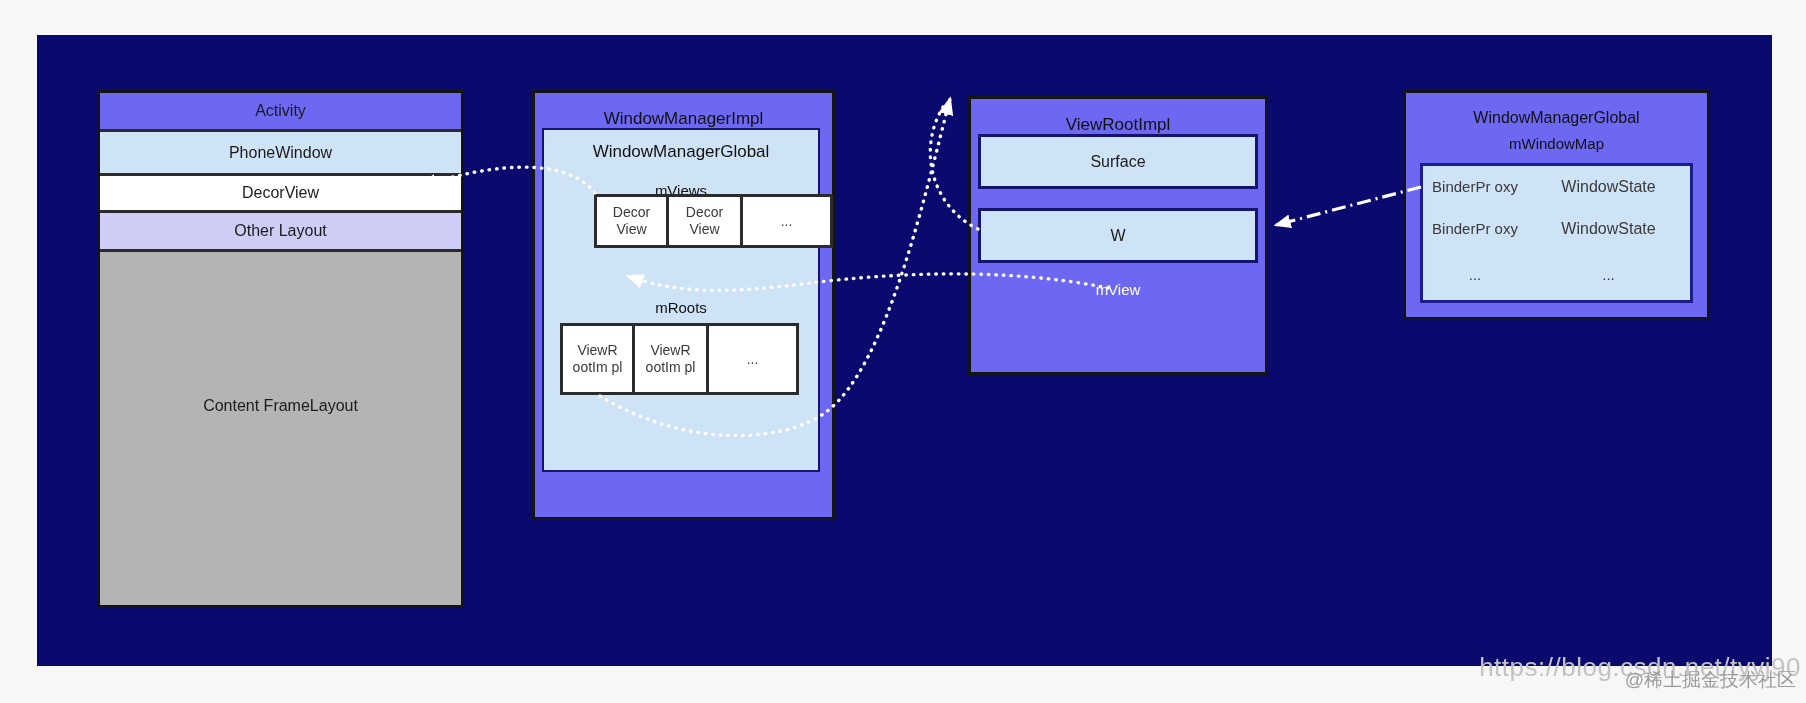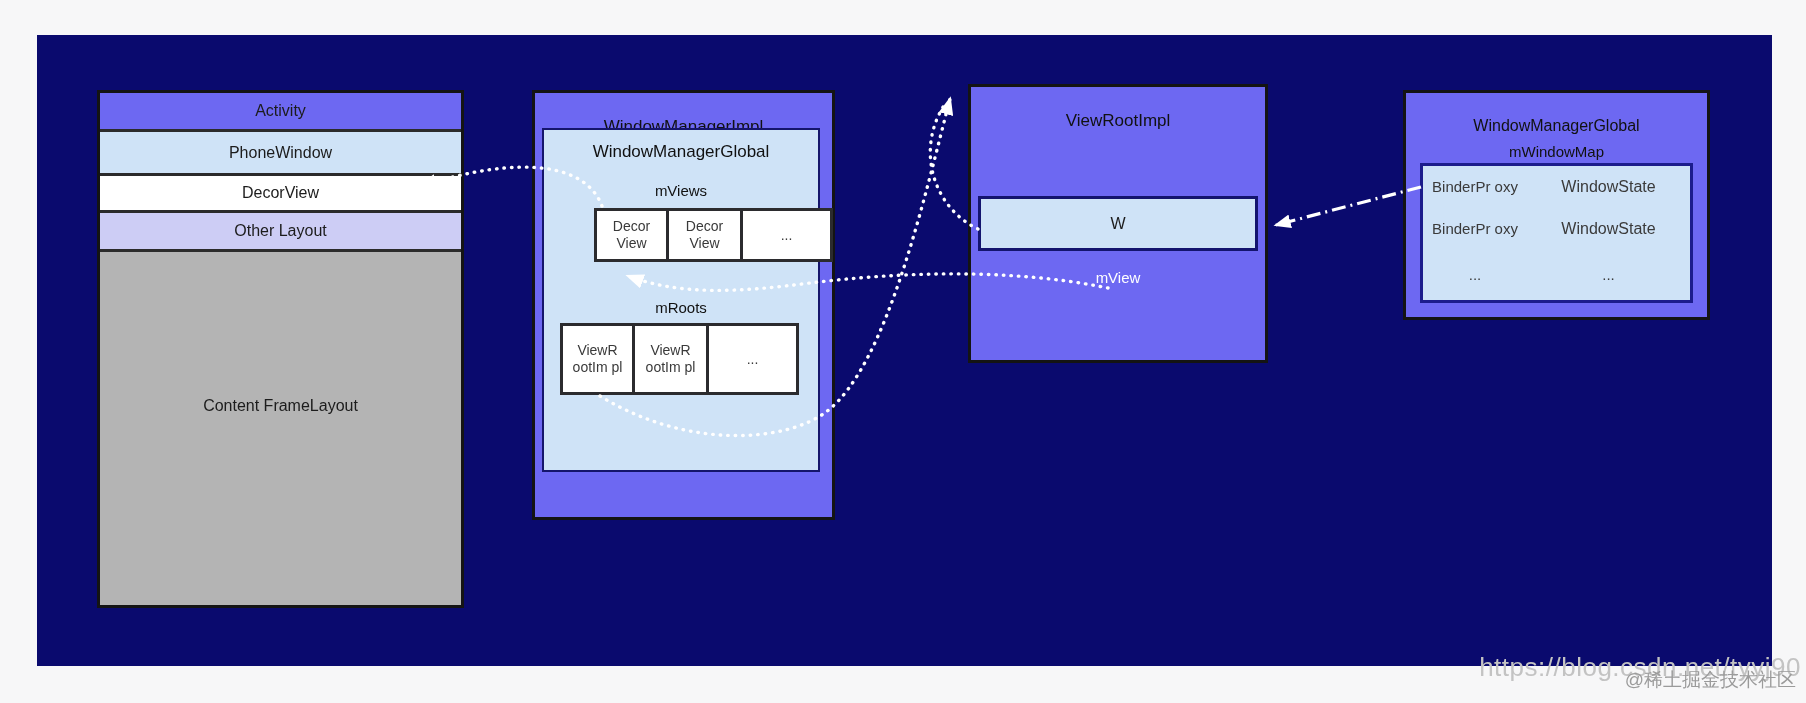--- a/index.html
+++ b/index.html
@@ -31,21 +31,21 @@
   .row-decorview{height:34px;background:#ffffff;}
   .row-otherlayout{height:36px;background:#cdcdf5;}
   .row-content{
     flex:1 1 auto !important;background:#b4b4b4;color:#ffffff;
     align-items:flex-start !important;padding-top:145px;
   }
 
   
   .pbox{background:#6d68f2;border:3px solid #141414;}
   .pbox .ptitle{
-    text-align:center;padding-top:24px;font-size:17px;color:#111;
+    text-align:center;padding-top:16px;font-size:17px;color:#111;
   }
 
   
   .wmi{left:532px;top:90px;width:303px;height:430px;}
   .global{
     position:absolute;left:7px;top:35px;width:278px;height:344px;
     background:#cfe3f7;border:2px solid #15156b;box-sizing:border-box;
   }
   .global-title{text-align:center;padding-top:12px;font-size:17px;color:#111;}
   .grp-label{
@@ -55,21 +55,21 @@
   .cellrow{position:absolute;left:16px;display:flex;}
   .cell{
     background:#ffffff;border:3px solid #2b2b2e;box-sizing:border-box;
     display:flex;align-items:center;justify-content:center;text-align:center;
     font-size:14px;line-height:17px;color:#3a3a3a;padding:0 2px;
     word-break:break-word;
   }
   .cell + .cell{margin-left:-3px;}
 
   
-  .vri{left:968px;top:84px;width:300px;height:279px;}
+  .vri{left:968px;top:96px;width:300px;height:279px;}
   .bluebar{
     position:absolute;left:7px;width:280px;height:55px;
     background:#cfe3f7;border:3px solid #14146e;box-sizing:border-box;
     display:flex;align-items:center;justify-content:center;
     font-size:16px;color:#1c1c1c;
   }
   .mview-label{
     position:absolute;left:0;right:0;top:182px;text-align:center;
     color:#ffffff;font-size:15px;
   }
@@ -125,37 +125,40 @@
     <span>Content FrameLayout</span>
   </div>
 </div>
 
 <div class="abs pbox wmi">
   <div class="ptitle">WindowManagerImpl</div>
   <div class="global">
     <div class="global-title">WindowManagerGlobal</div>
 
     <div class="grp-label" style="top:52px;">mViews</div>
-    <div class="cellrow" style="top:78px;height:70px;padding-left:34px;">
+    <div class="cellrow" style="top:64px;height:70px;padding-left:34px;">
       <div class="cell" style="width:75px;height:54px;">Decor View</div>
       <div class="cell" style="width:77px;height:54px;">Decor View</div>
       <div class="cell" style="width:93px;height:54px;">...</div>
     </div>
 
     <div class="grp-label" style="top:169px;">mRoots</div>
     <div class="cellrow" style="top:193px;height:72px;">
       <div class="cell" style="width:75px;height:72px;">ViewR ootIm pl</div>
       <div class="cell" style="width:77px;height:72px;">ViewR ootIm pl</div>
       <div class="cell" style="width:93px;height:72px;">...</div>
     </div>
   </div>
 </div>
 
 <div class="abs pbox vri">
   <div class="ptitle">ViewRootImpl</div>
+  <div class="bluebar" style="top:35px;">
+    <span>Surface</span>
+  </div>
   <div class="bluebar" style="top:109px;">
     <span>W</span>
   </div>
   <div class="mview-label">mView</div>
 </div>
 
 <div class="abs pbox wms">
   <div class="ptitle" style="font-size:16px;">WindowManagerGlobal</div>
   <div class="map-label">mWindowMap</div>
   <div class="wms-table">

